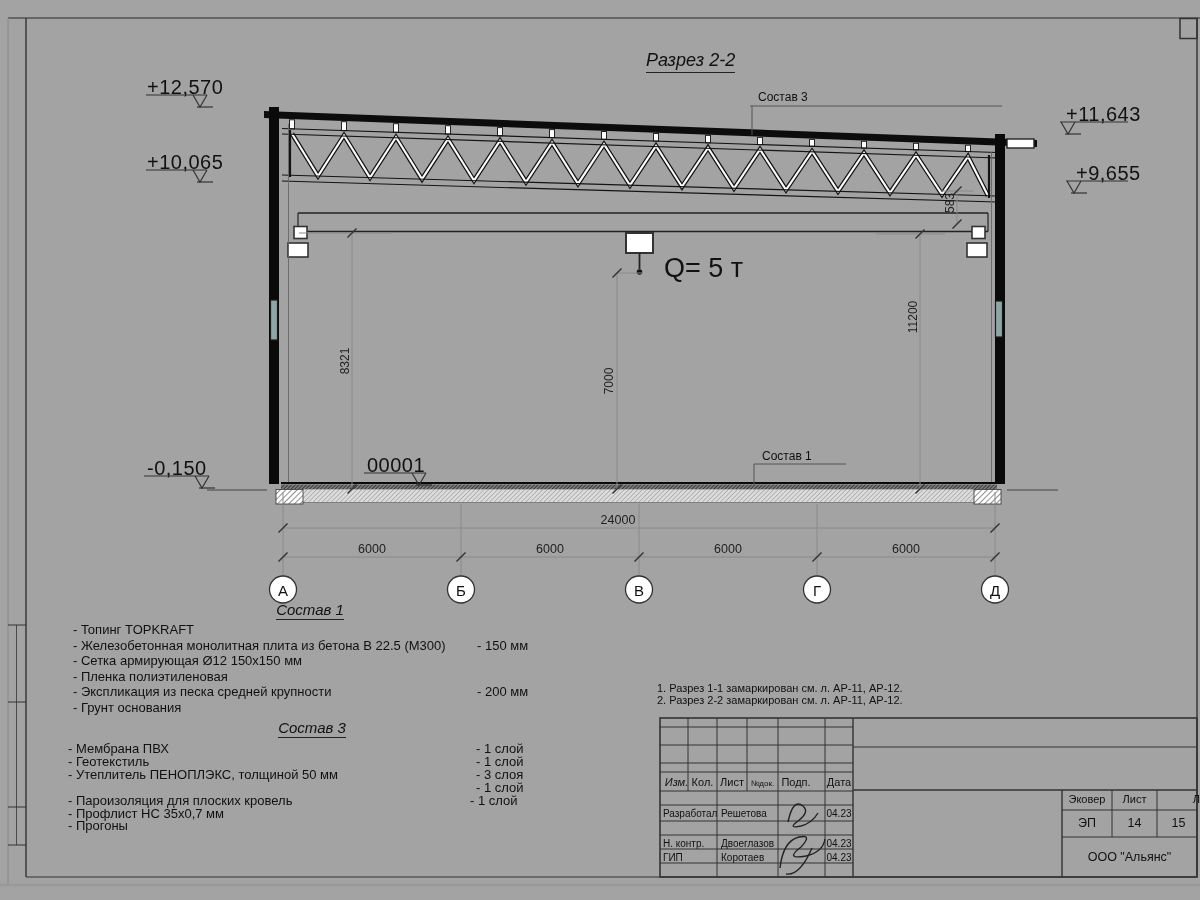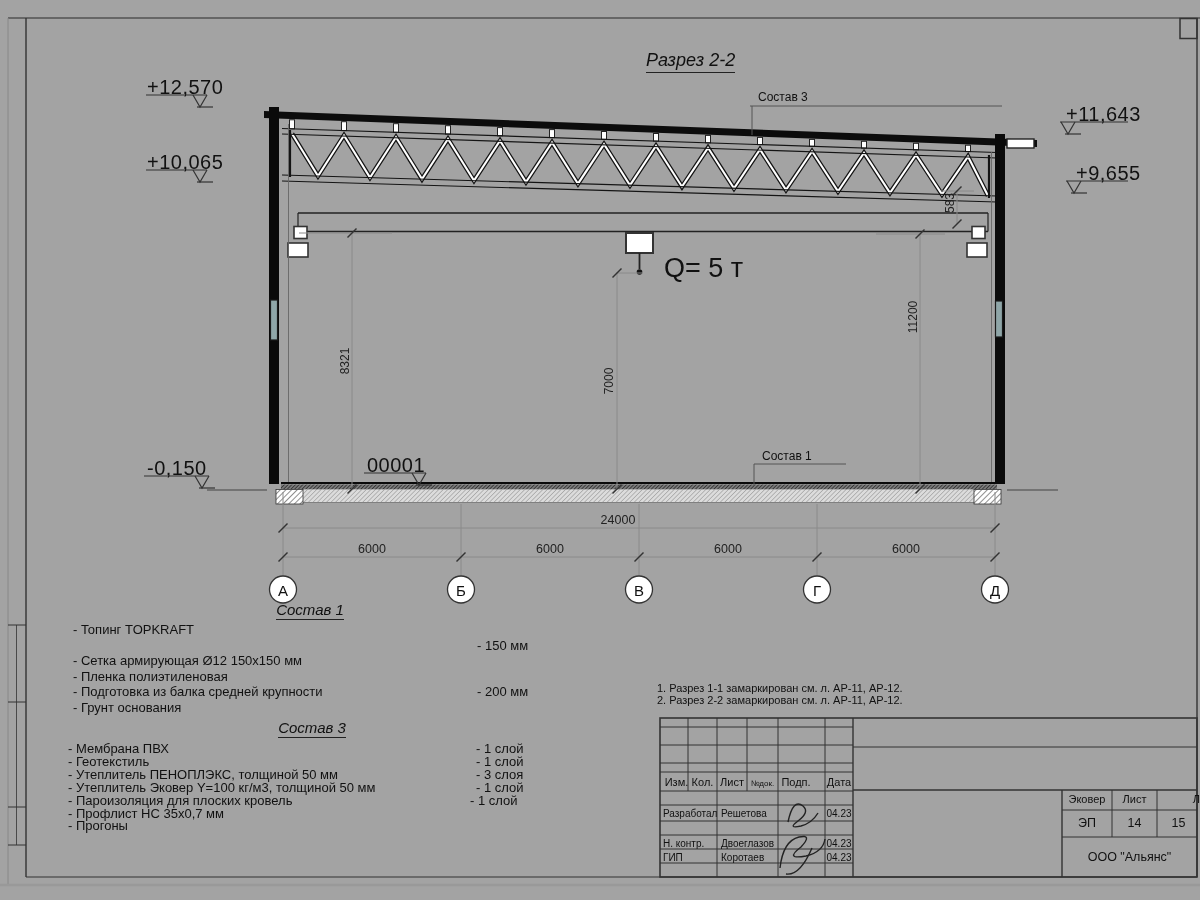--- a/index.html
+++ b/index.html
@@ -283,47 +283,47 @@
   <div class="axis" style="left:283px; top:590px;">А</div>
   <div class="axis" style="left:461px; top:590px;">Б</div>
   <div class="axis" style="left:639px; top:590px;">В</div>
   <div class="axis" style="left:817px; top:590px;">Г</div>
   <div class="axis" style="left:995px; top:590px;">Д</div>
 
   <div class="t it" style="left:240px; top:601px; width:140px; text-align:center; font-size:15px;">
     <span class="ul">Состав 1</span>
   </div>
   <div class="t list" style="left:73px; top:622px;">- Топинг TOPKRAFT</div>
+  <div class="t list" style="left:73px; top:637.6px;">- Железобетонная  монолитная плита из бетона  В 22.5 (М300)</div>
   <div class="t list" style="left:477px; top:637.6px;">- 150 мм</div>
   <div class="t list" style="left:73px; top:653.2px;">- Сетка армирующая Ø12 150x150 мм</div>
   <div class="t list" style="left:73px; top:668.8px;">- Пленка полиэтиленовая</div>
-  <div class="t list" style="left:73px; top:684.4px;">- Подготовка из балка средней  крупности</div>
+  <div class="t list" style="left:73px; top:684.4px;">- Экспликация из песка средней  крупности</div>
   <div class="t list" style="left:477px; top:684.4px;">- 200 мм</div>
   <div class="t list" style="left:73px; top:700px;">- Грунт основания</div>
 
   <div class="t it" style="left:242px; top:719px; width:140px; text-align:center; font-size:15px;">
     <span class="ul">Состав 3</span>
   </div>
   <div class="t list" style="left:68px; top:741px;">- Мембрана ПВХ</div>
   <div class="t list" style="left:476px; top:741px;">- 1 слой</div>
   <div class="t list" style="left:68px; top:753.9px;">- Геотекстиль</div>
   <div class="t list" style="left:476px; top:753.9px;">- 1 слой</div>
   <div class="t list" style="left:68px; top:766.8px;">- Утеплитель ПЕНОПЛЭКС, толщиной 50 мм</div>
   <div class="t list" style="left:476px; top:766.8px;">- 3 слоя</div>
-  <div class="t list" style="left:68px; top:779.7px;">- Утеплитель Эковер Y=100 кг/м3, толщиной 50 мм</div>
   <div class="t list" style="left:476px; top:779.7px;">- 1 слой</div>
   <div class="t list" style="left:68px; top:792.6px;">- Пароизоляция для плоских кровель</div>
   <div class="t list" style="left:470px; top:792.6px;">- 1 слой</div>
   <div class="t list" style="left:68px; top:805.5px;">- Профлист НС 35x0,7 мм</div>
   <div class="t list" style="left:68px; top:818.4px;">- Прогоны</div>
 
   <div class="t" style="left:657px; top:682px; font-size:11px;">1. Разрез 1-1 замаркирован см. л. АР-11, АР-12.</div>
   <div class="t" style="left:657px; top:694px; font-size:11px;">2. Разрез 2-2 замаркирован см. л. АР-11, АР-12.</div>
 
-  <div class="t hdr ctr" style="left:660px; top:776px; width:33px;">Изм.</div>
+  <div class="t hdr ctr" style="left:660px; top:776px; width:33px;font-style:italic;">Изм.</div>
   <div class="t hdr ctr" style="left:688px; top:776px; width:29px;">Кол.</div>
   <div class="t hdr ctr" style="left:717px; top:776px; width:30px;">Лист</div>
   <div class="t ctr" style="left:747px; top:779px; width:31px; font-size:8px;">№док.</div>
   <div class="t hdr ctr" style="left:778px; top:776px; width:36px;">Подп.</div>
   <div class="t hdr ctr" style="left:825px; top:776px; width:28px;">Дата</div>
 
   <div class="t tb" style="left:663px; top:808px;">Разработал</div>
   <div class="t tb" style="left:721px; top:808px;">Решетова</div>
   <div class="t tb ctr" style="left:825px; top:808px; width:28px;">04.23</div>
 

